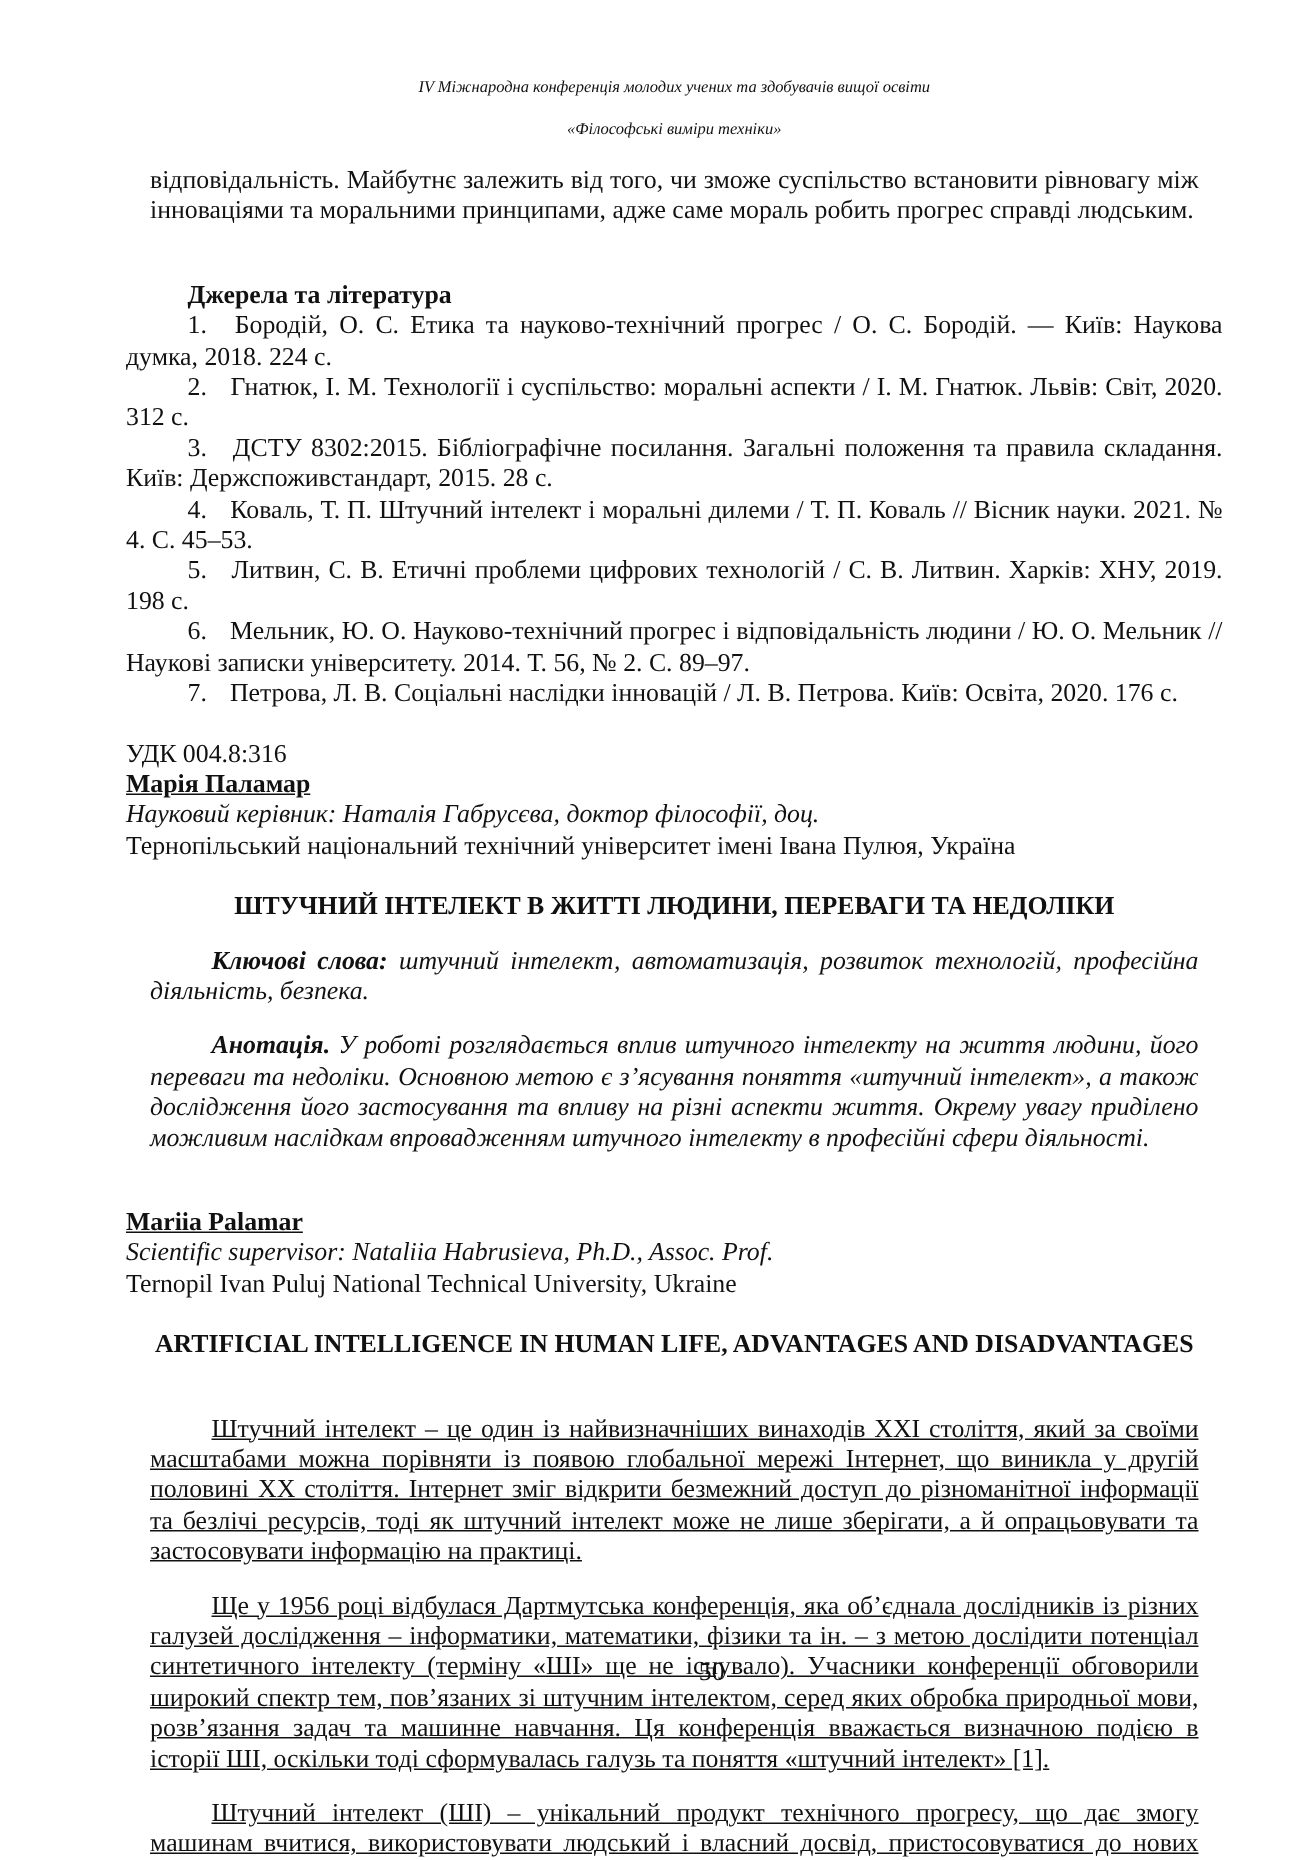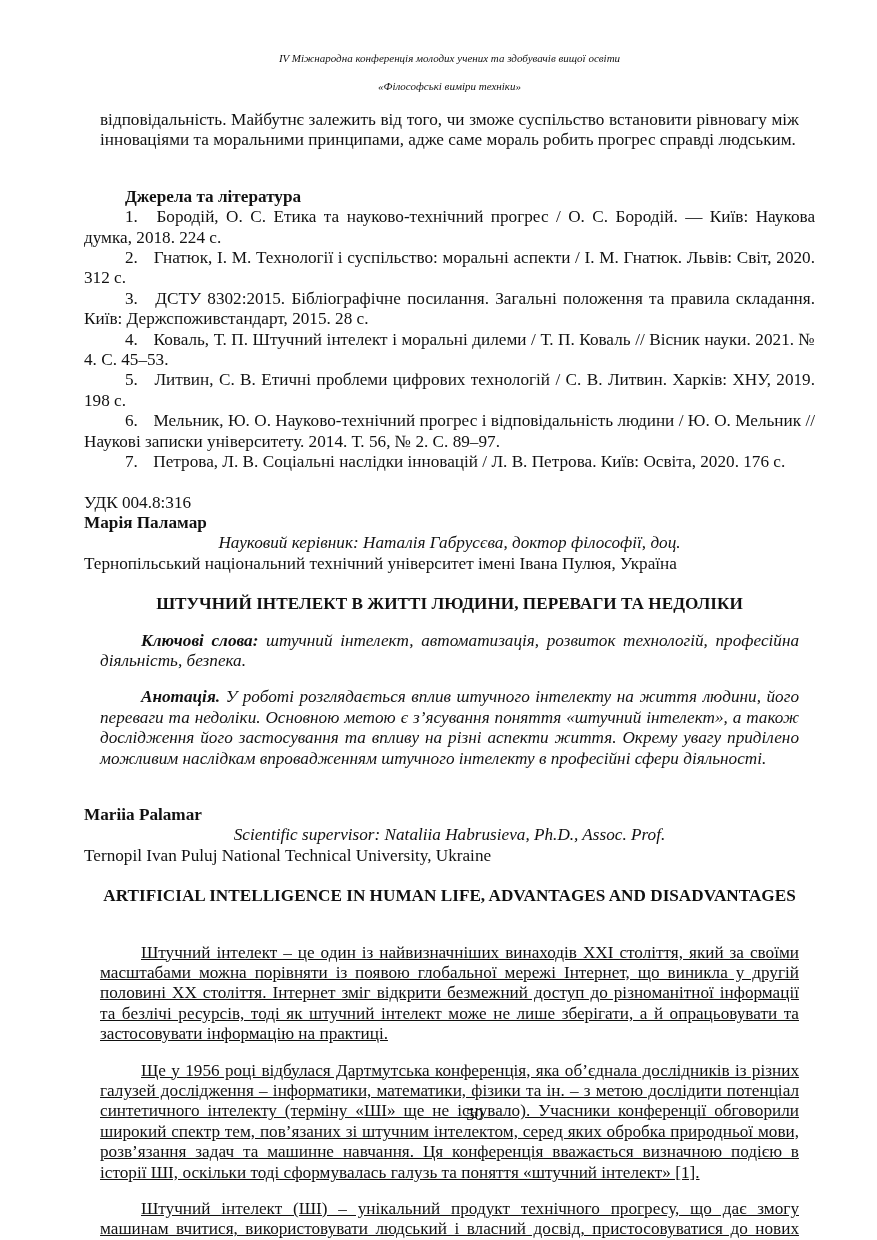--- a/index.html
+++ b/index.html
@@ -15,22 +15,22 @@
   .running-head {
     text-align: center; font-style: italic; font-size: 11px; line-height: 16px;
   }
   .running-head .sub { font-weight: normal; margin-top: 12px; }
   p { margin: 16px; text-align: justify; }
   .indent { text-indent: 41px; text-decoration: underline; }
   .gap { height: 20px; }
   .refs-title { font-weight: bold; padding-left: 41px; }
   .ref { text-indent: 41px; text-align: justify; }
   .ref .num { display: inline-block; width: 24px; text-indent: 0; }
-  .bold { font-weight: bold; }
-  .ital { font-style: italic; text-align: center; }
+  .bold { font-weight: bold; text-decoration: underline; }
+  .ital { font-style: italic; }
   .center-title { text-align: center; font-weight: bold; }
   .abstract { font-style: italic; text-indent: 41px; text-align: justify; }
   .abstract .lbl { font-weight: bold; }
   .pageno {
     position: absolute; left: 0; width: 877px; top: 1105px;
     text-align: center; font-size: 17.2px; padding-left: 36px;
   }
 </style>
 </head>
 <body>

